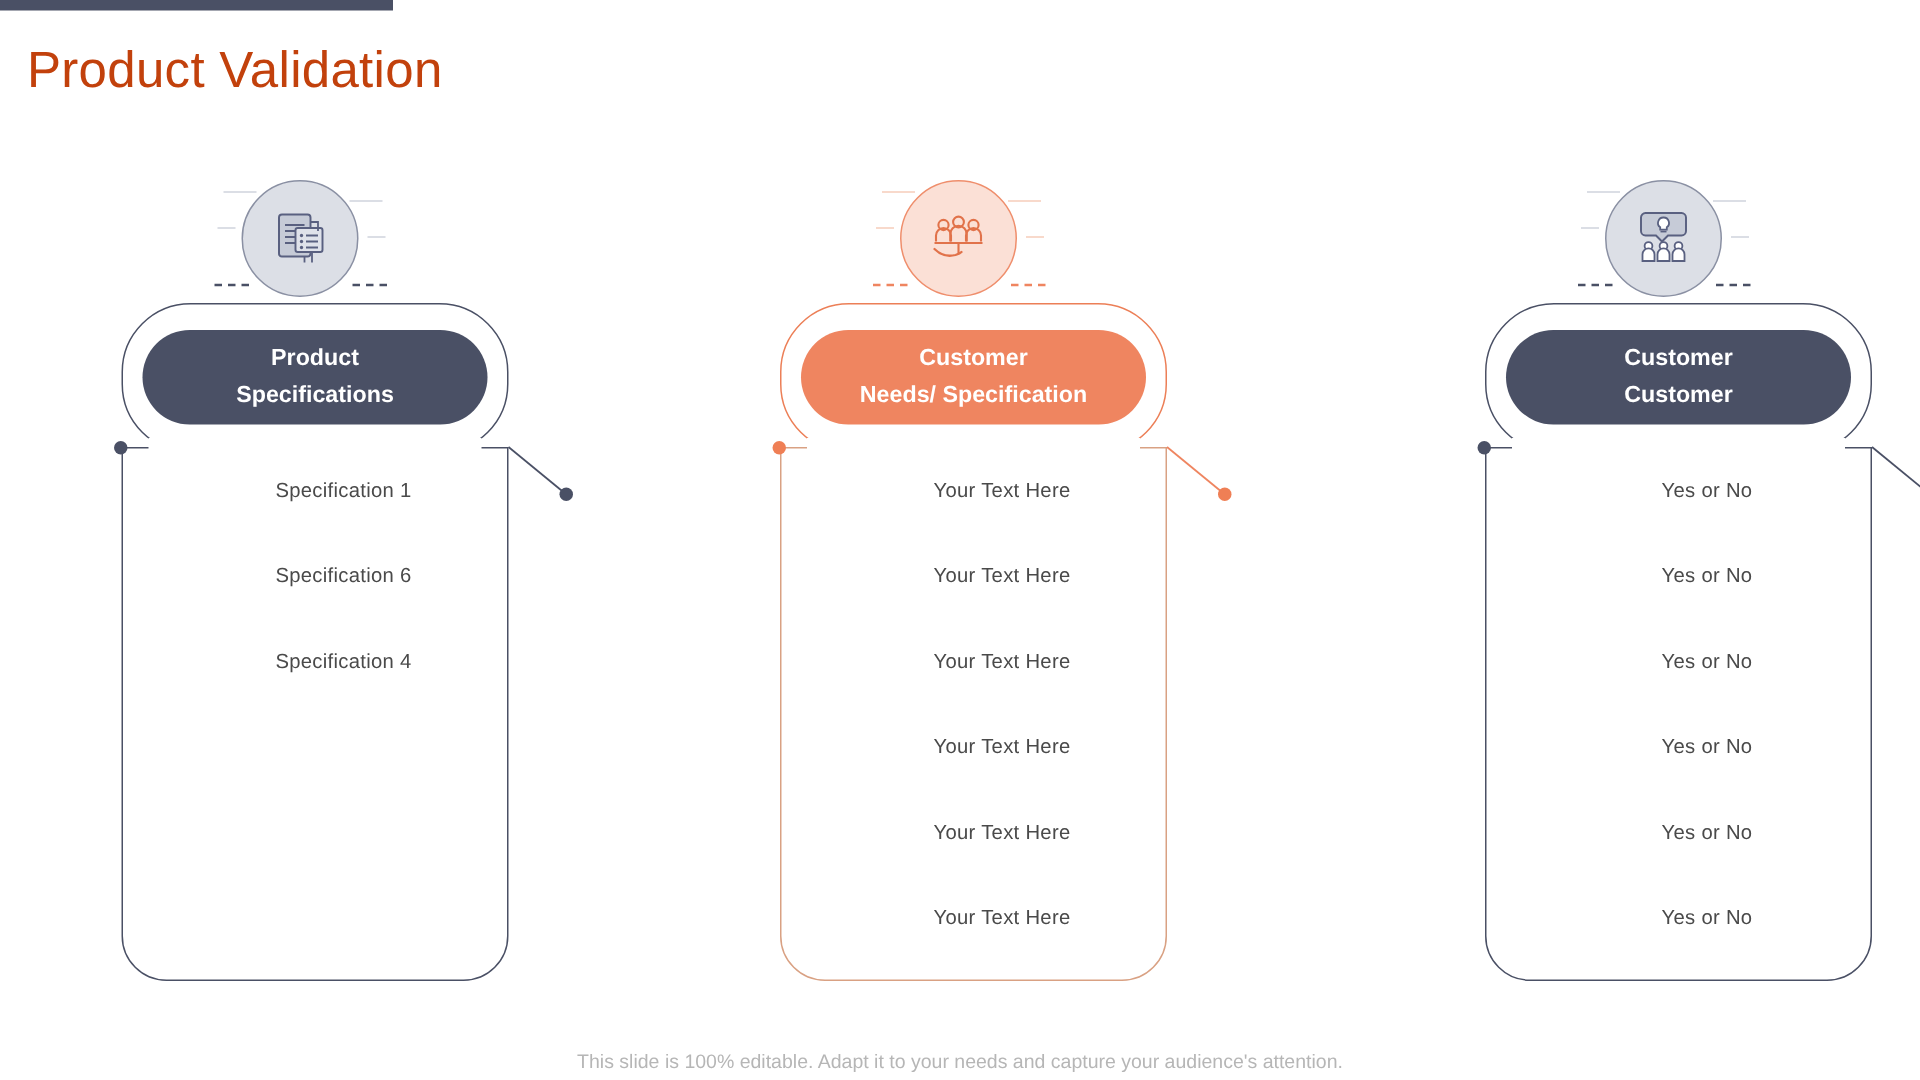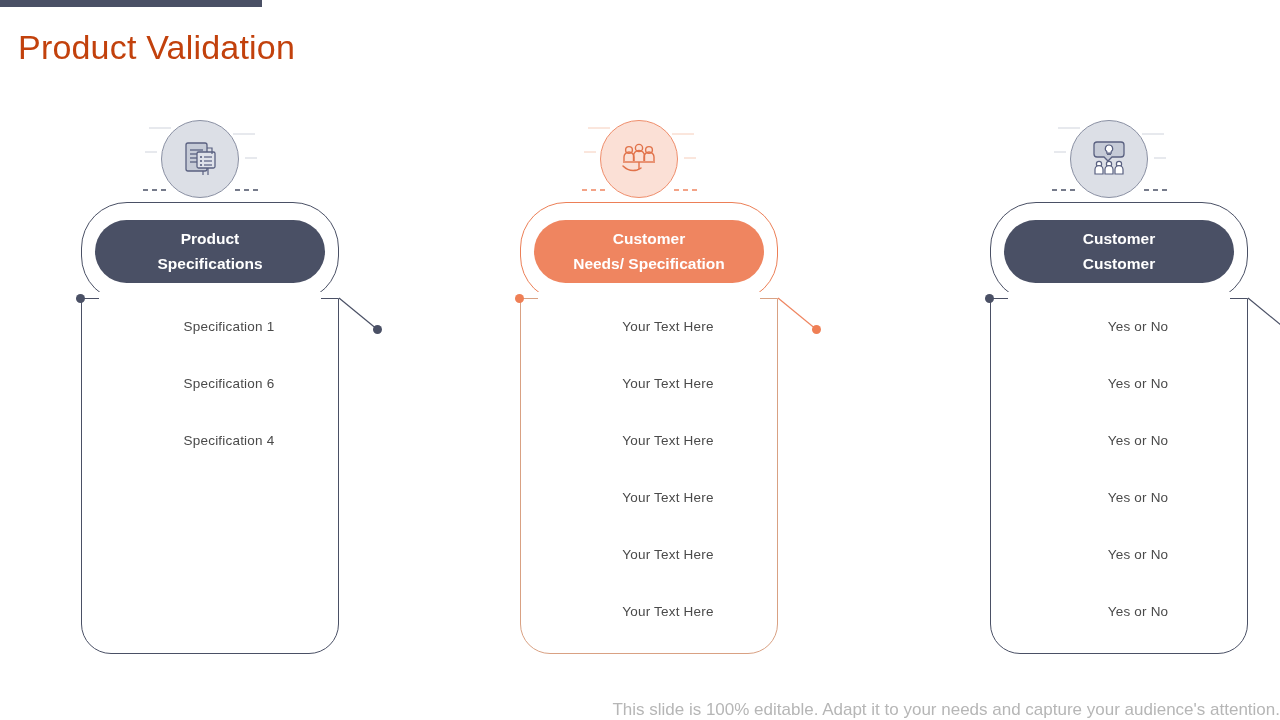--- a/index.html
+++ b/index.html
@@ -99,21 +99,21 @@
   .item {
     height: 57px; line-height: 57px;
     text-align: center;
     font-size: 13.5px; color: #4a4a4a;
     letter-spacing: .2px;
   }
 
   
   .footer {
     position: absolute; left: 0; top: 700px; width: 1280px;
-    text-align: right; font-size: 17px; color: #b6b6b6;
+    text-align: center; font-size: 13px; color: #b6b6b6;
   }
 </style>
 </head>
 <body>
 
 <div class="slide">
 
   <div class="top-bar"></div>
 
   <h1 class="slide-title">Product Validation</h1>

